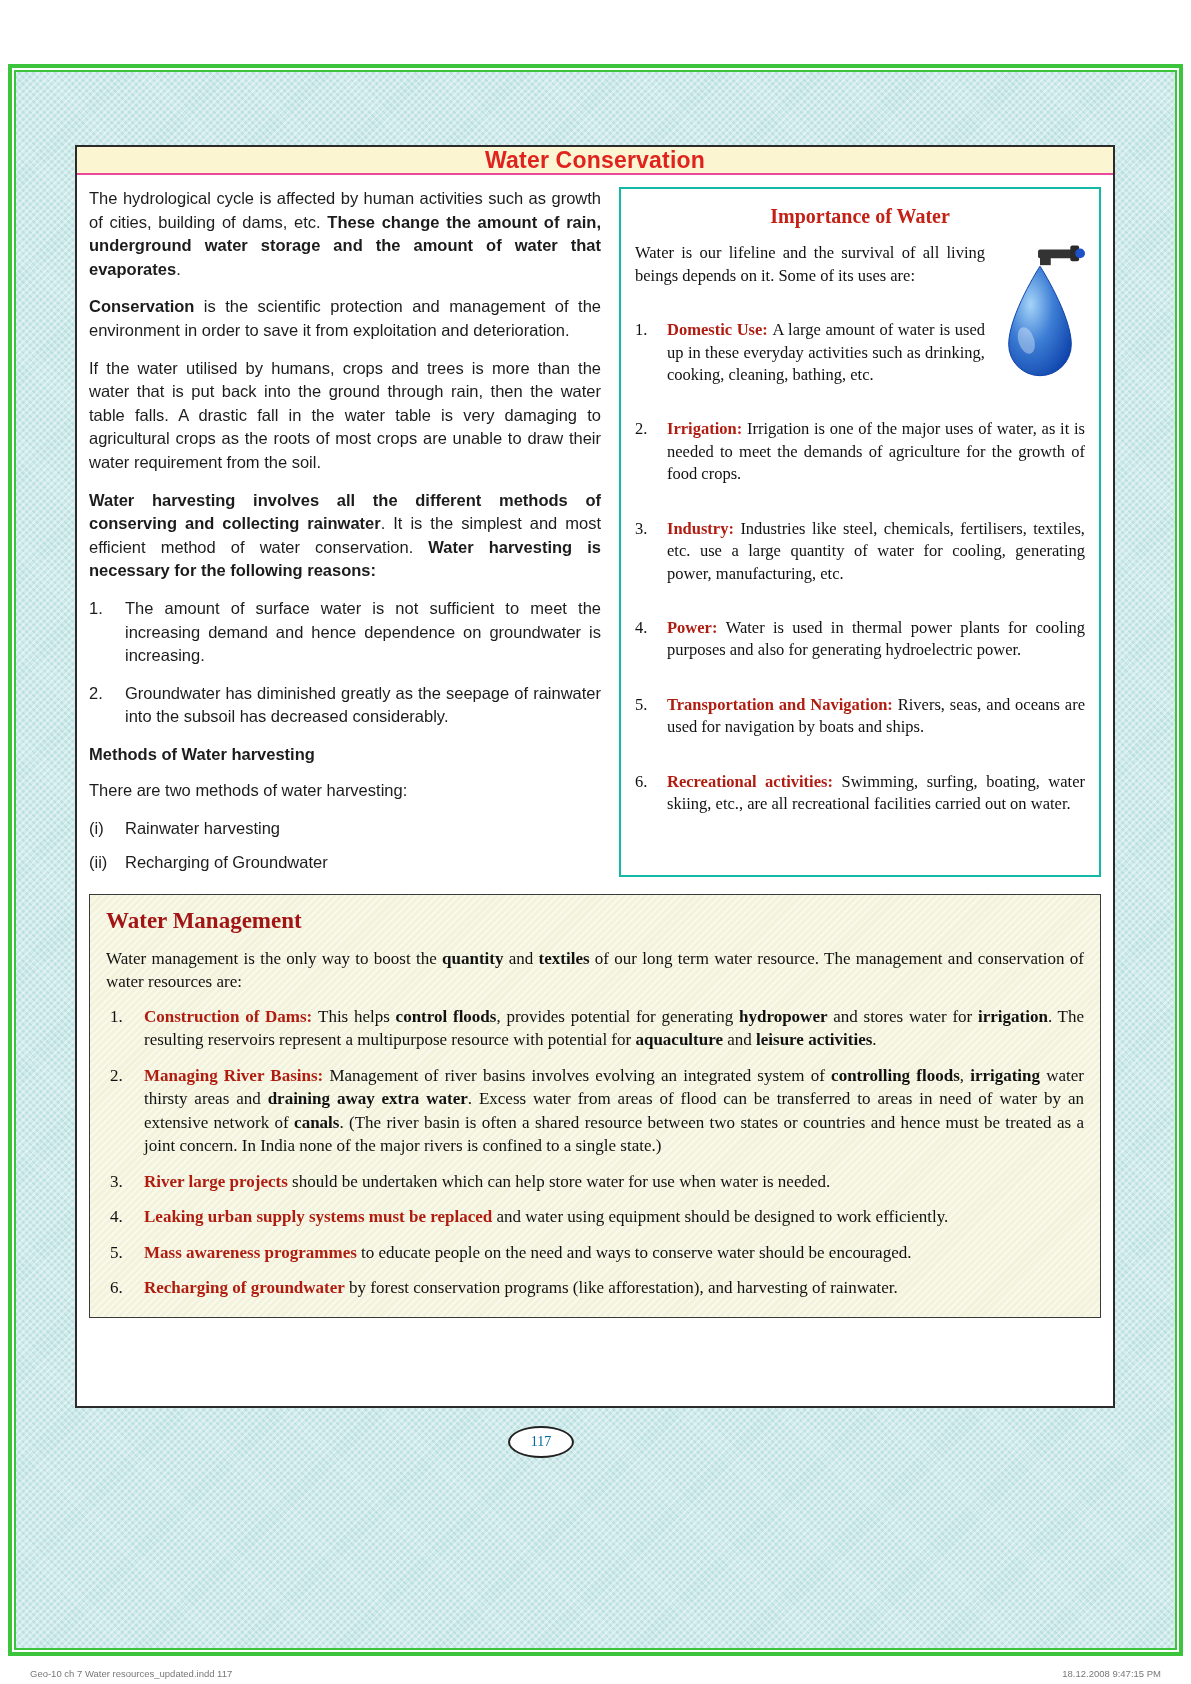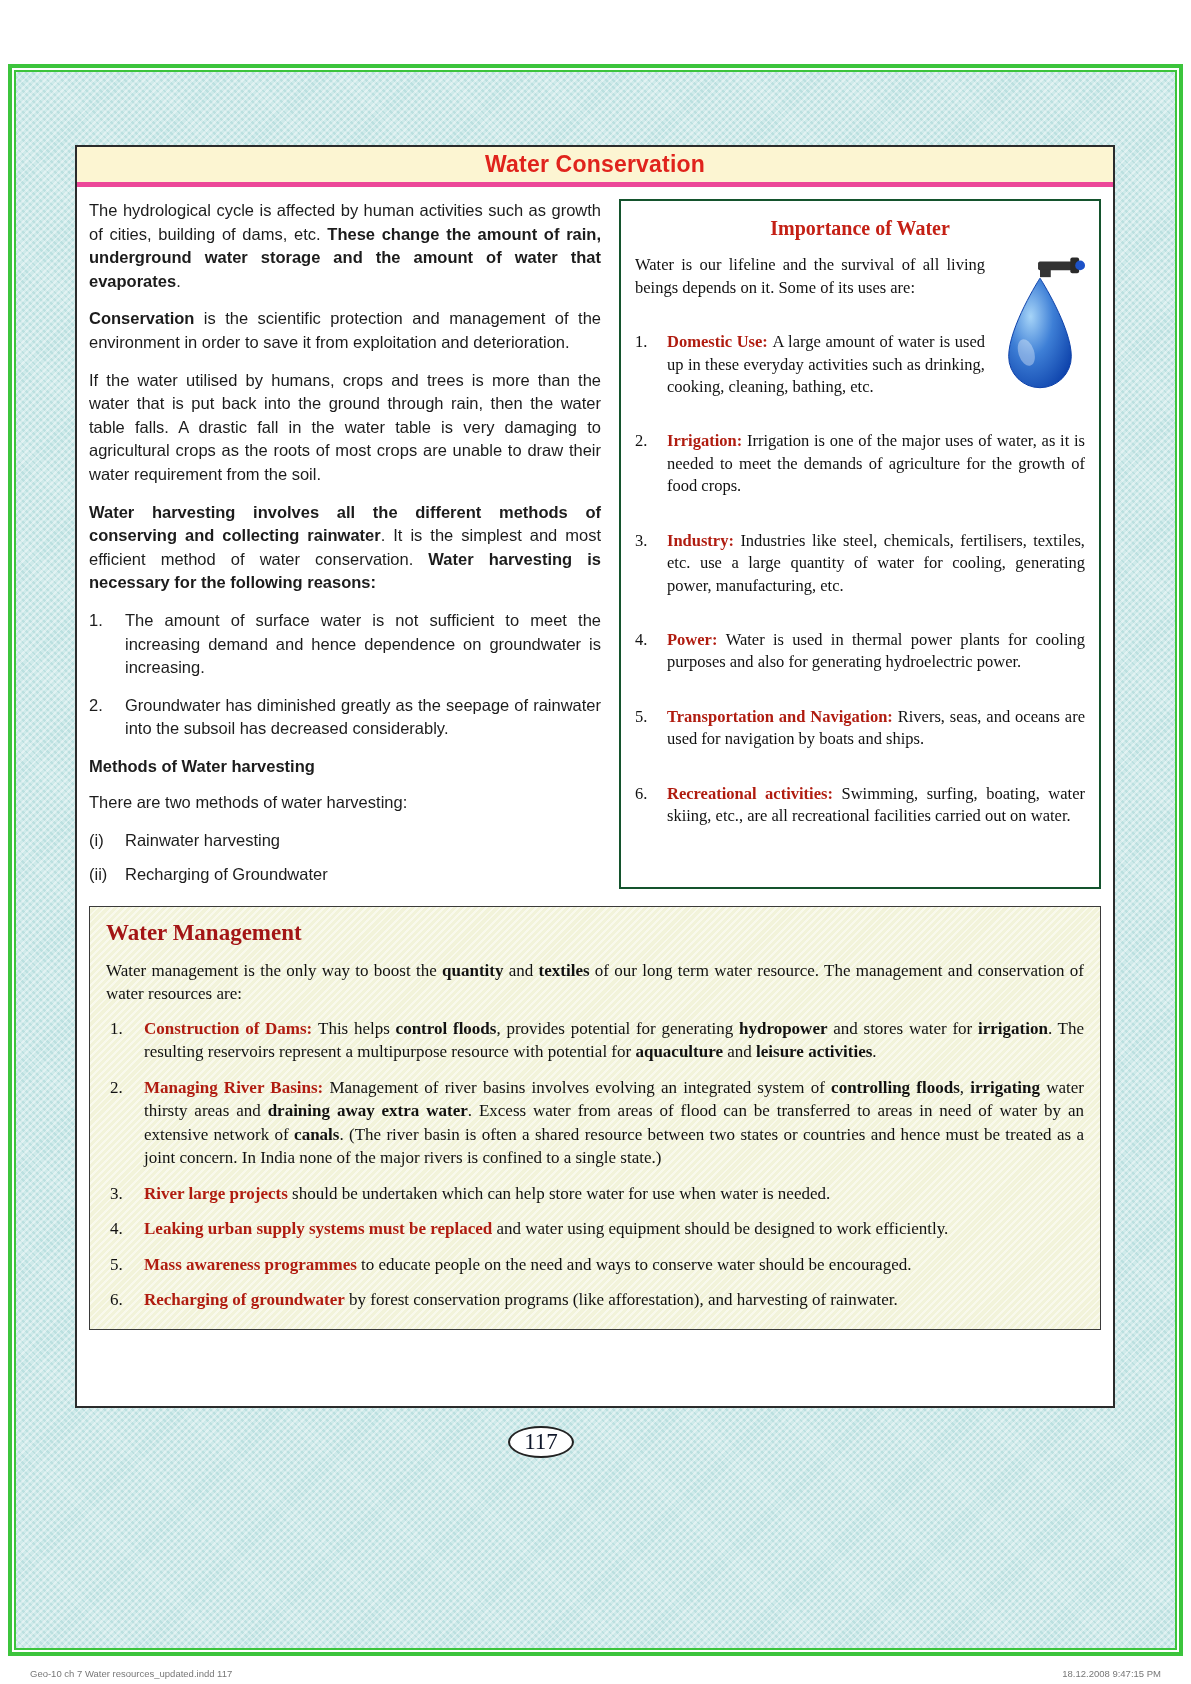--- a/index.html
+++ b/index.html
@@ -35,41 +35,41 @@
       repeating-linear-gradient(45deg, rgba(150,205,205,.35) 0 2px, rgba(150,205,205,0) 2px 5px);
     overflow: hidden;
   }
   .main-box {
     margin: 73px 0 0 59px;
     width: 1040px; min-height: 1263px;
     background: #ffffff;
     border: 2px solid #2b2b2b;
   }
   .title-bar {
-    height: 40px; background: var(--cream);
-    border-bottom: 5px solid #ec4899;
+    height: 28px; background: var(--cream);
+    border-bottom: 2px solid #ec4899;
     display: flex; align-items: center; justify-content: center;
   }
   .title-text { color: var(--title-red); font-weight: bold; font-size: 23px; letter-spacing: .2px; }
 
   .cols { display: flex; gap: 18px; padding: 12px 12px 4px 12px; }
   .left-col { width: 512px; font-size: 16.5px; line-height: 1.43; text-align: justify; }
   .left-col p.lp { margin-bottom: 14px; }
   .lheading { font-weight: bold; margin-bottom: 13px; }
   .lrow { display: flex; margin-bottom: 14px; }
   .lrow.tight { margin-bottom: 10px; }
   .lnum { width: 36px; flex: none; }
   .ltext { flex: 1; text-align: justify; }
 
   .b { font-weight: bold; }
   .rb { font-weight: bold; color: var(--lead-red); }
 
   .right-col { flex: 1; }
   .imp-box {
-    border: 2px solid #14532d; background: #ffffff;
+    border: 2px solid #14b8a6; background: #ffffff;
     padding: 10px 14px 12px;
     font-family: "Liberation Serif", serif;
     font-size: 16.5px; line-height: 1.36; color: #111;
     min-height: 690px;
   }
   .imp-title { text-align: center; color: var(--heading-red); font-weight: bold; font-size: 20px; margin: 4px 0 12px; }
   .drop-fig { float: right; width: 90px; height: 150px; margin: 0 0 6px 10px; }
   .imp-intro { text-align: justify; margin-bottom: 10px; }
   .imp-item { padding-left: 32px; text-indent: -32px; text-align: justify; margin-bottom: 11px; margin-top: 32px; }
   .imp-num { display: inline-block; width: 32px; text-indent: 0; }
@@ -88,21 +88,21 @@
   .mrow { display: flex; margin-bottom: 12px; }
   .mnum { width: 38px; flex: none; padding-left: 4px; }
   .mtext { flex: 1; text-align: justify; }
 
   .page-oval {
     margin: 18px 0 0 492px;
     width: 66px; height: 32px;
     background: #ffffff; border: 2px solid #222;
     border-radius: 50%;
     display: flex; align-items: center; justify-content: center;
-    font-family: "Liberation Serif", serif; font-size: 23px; color: #0f172a;
+    font-family: "Liberation Serif", serif; font-size: 14px; color: #0369a1;
   }
   .footer {
     position: absolute; left: 30px; right: 30px; bottom: 5px;
     display: flex; justify-content: space-between;
     font-size: 9.5px; color: #777;
   }
 </style>
 </head>
 <body>
 

